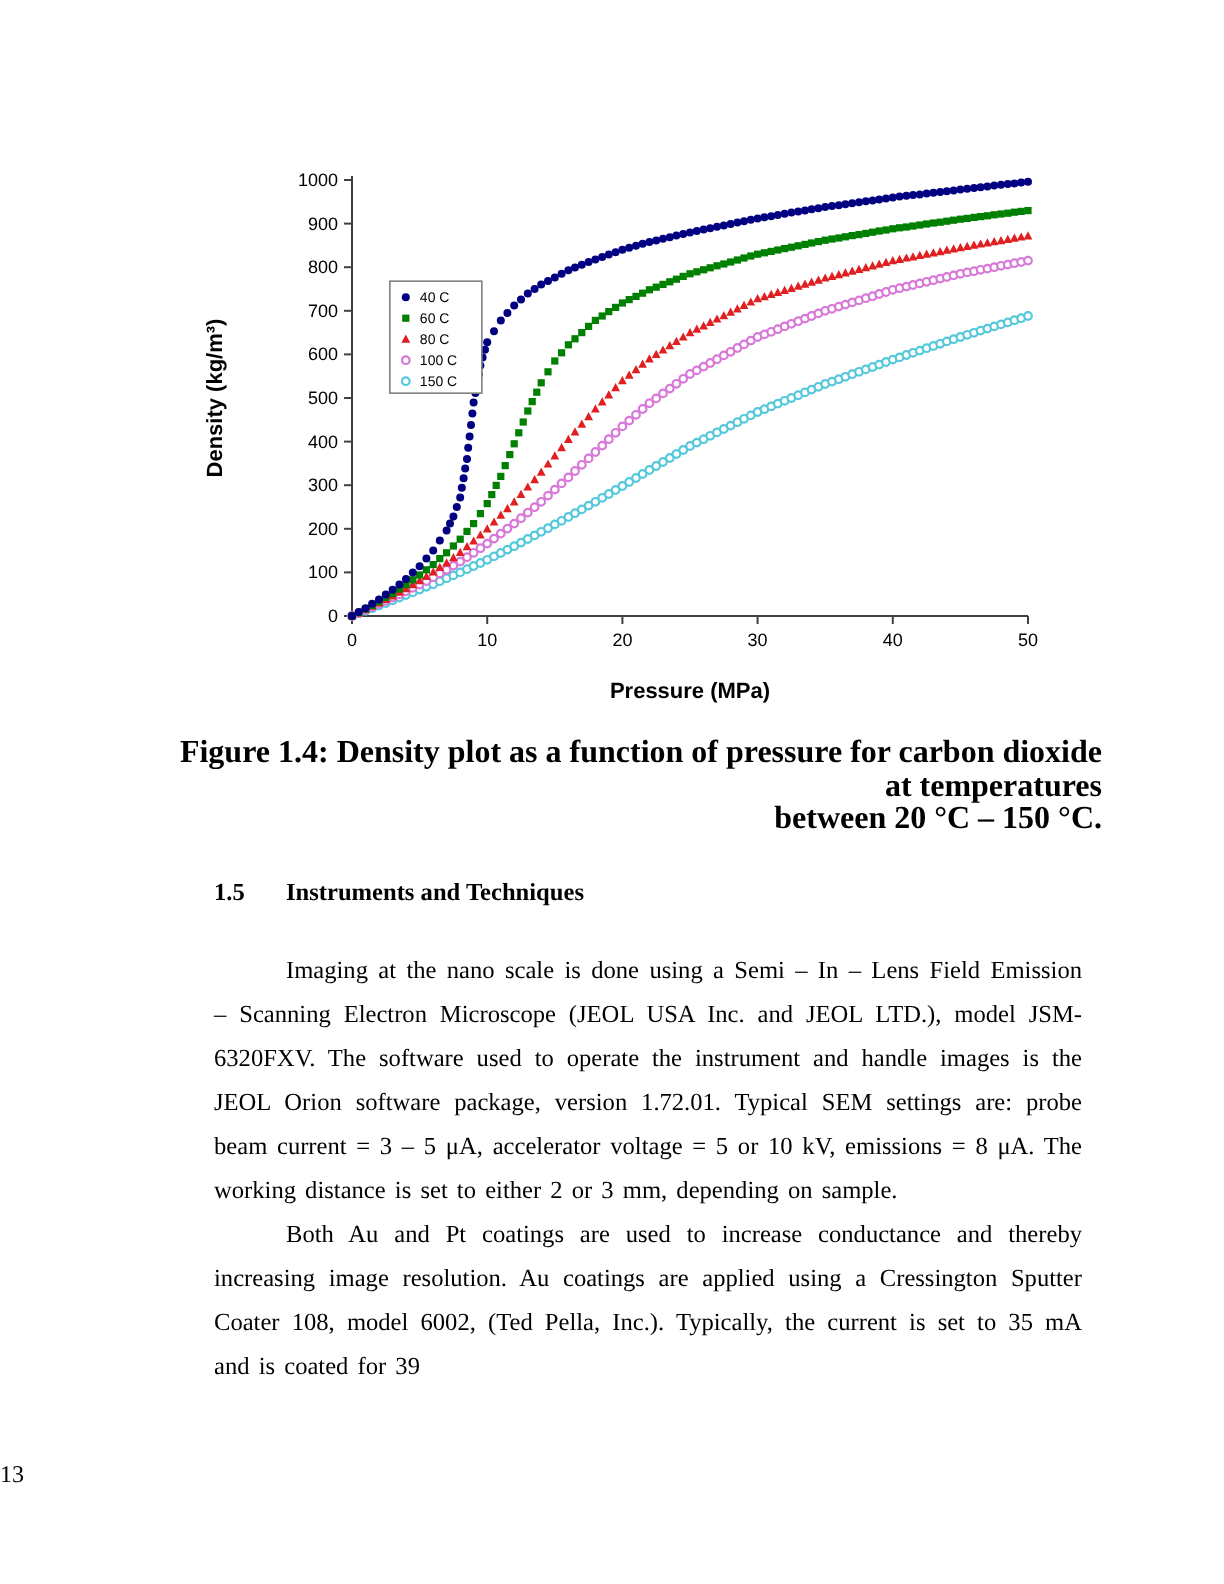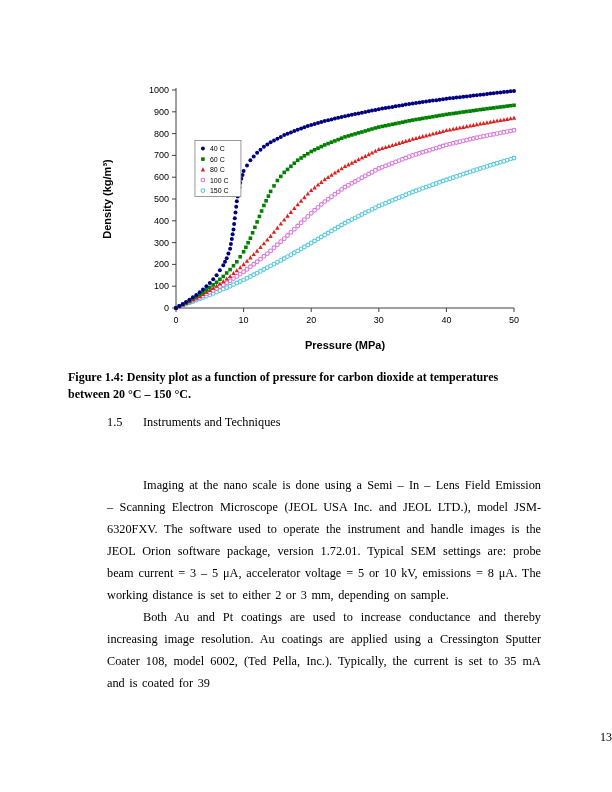--- a/index.html
+++ b/index.html
@@ -22,54 +22,55 @@
     height: 274px;
   }
   .chart-wrap svg {
     width: 100%;
     height: 100%;
     font-family: "Liberation Sans", sans-serif;
   }
   .caption {
     position: absolute;
     top: 369px;
-    left: 68px;
+    left: 83px;
     width: 468px;
-    text-align: left;
+    text-align: right;
     font-weight: bold;
-    font-size: 12px;
+    font-size: 16px;
     line-height: 16.5px;
   }
   .heading {
     position: absolute;
     left: 107px;
     width: 434px;
-    font-weight: normal;
+    font-weight: bold;
     font-size: 12.3px;
+    margin-top: 24px;
   }
   .heading .hnum { display: inline-block; min-width: 36px; }
   .h15  { top: 415px; }
   .h151 { top: 452px; }
   .bodytext {
     position: absolute;
     top: 474px;
     left: 107px;
     width: 434px;
     font-size: 12.3px;
     line-height: 22px;
     text-align: justify;
     word-spacing: 1.5px;
   }
   .bodytext p { text-indent: 36px; margin: 0; }
   .pageno {
     position: absolute;
     top: 730px;
     left: 0;
     width: 100%;
-    text-align: right;
+    text-align: left;
     font-size: 12px;
   }
 </style>
 </head>
 <body>
 
 <div class="page">
 
   <div class="chart-wrap">
     <svg id="chart-svg" viewBox="0 0 436 274">

